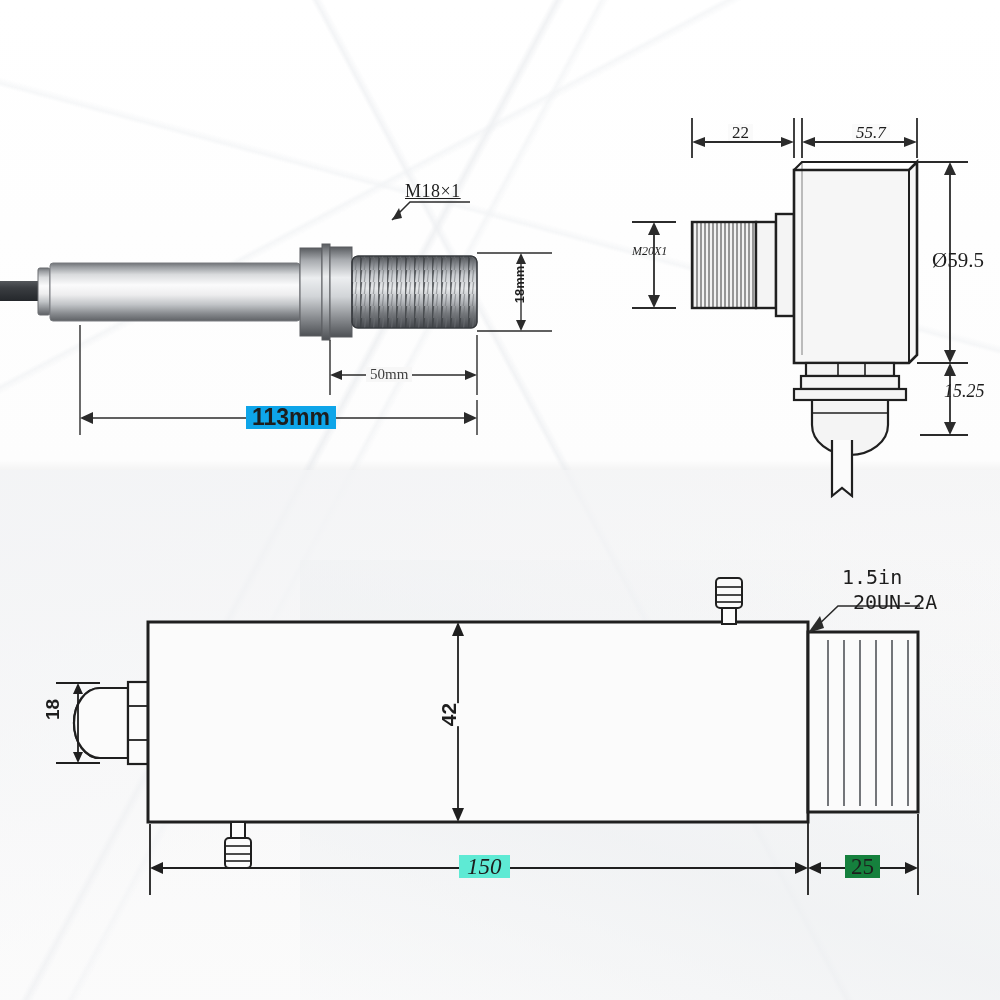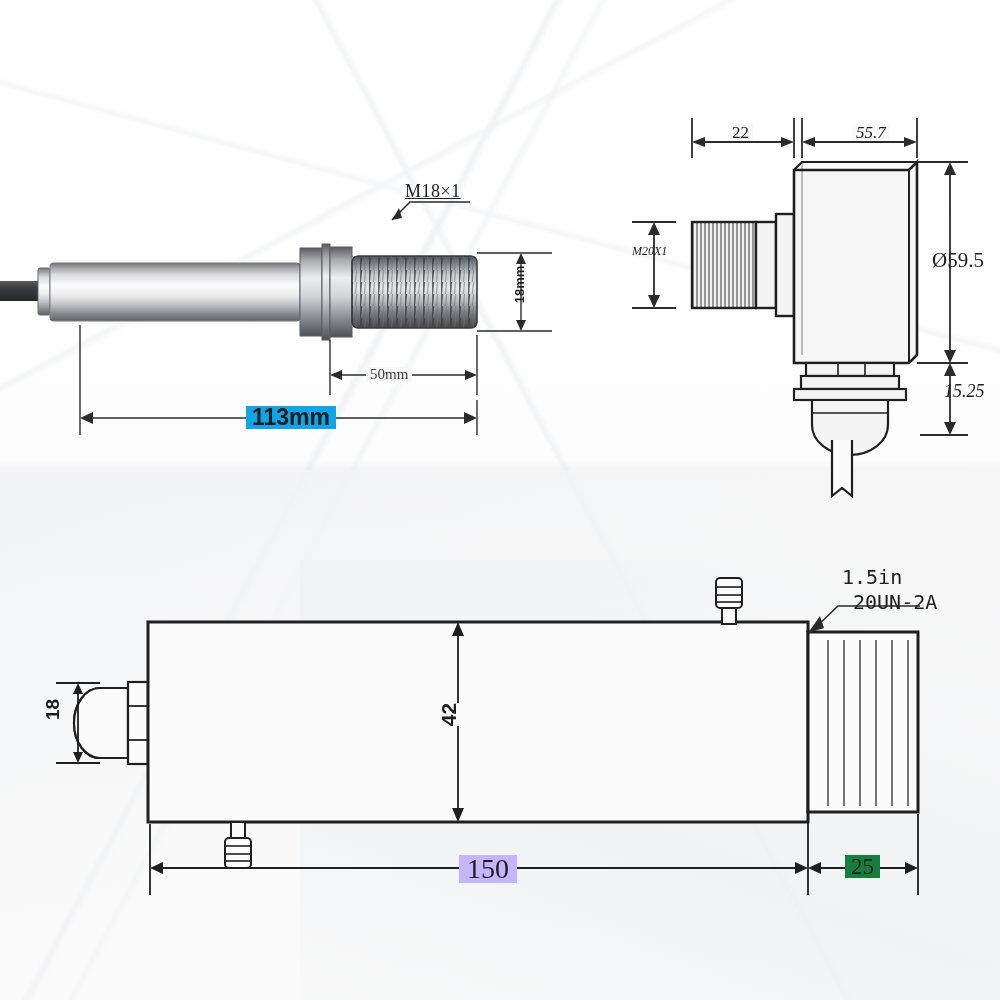--- a/index.html
+++ b/index.html
@@ -323,21 +323,21 @@
       <line x1="814" y1="328" x2="912" y2="328"></line>
     </g>
     <polygon points="808,328 821,322 821,334" fill="#1f1f1f"></polygon>
     <polygon points="918,328 905,322 905,334" fill="#1f1f1f"></polygon>
   </svg>
 
   <div class="lbl lbl-sans rot90" style="left:42px; top:700px; font-size:19px;">18</div>
 
   <div class="lbl lbl-sans rot90" style="left:437px; top:700px; font-size:21px; background:#fbfbfb; padding:4px 0;">42</div>
 
-  <div class="lbl lbl-serif" style="left:459px; top:855px; font-size:28px; background:#c4b5fd; padding:0 8px;">150</div>
+  <div class="lbl lbl-serif" style="left:459px; top:855px; font-size:23px; background:#5eead4; padding:0 8px;font-style:italic;">150</div>
 
   <div class="lbl lbl-serif" style="left:845px; top:855px; font-size:23px; background:#15803d; padding:0 6px;">25</div>
 
   <div class="lbl lbl-mono" style="left:842px; top:567px; font-size:20px;">1.5in</div>
 
   <div class="lbl lbl-mono" style="left:826px; top:592px; font-size:20px;margin-left:27px;">20UN-2A</div>
 
 </div>
 
 </body></html>

